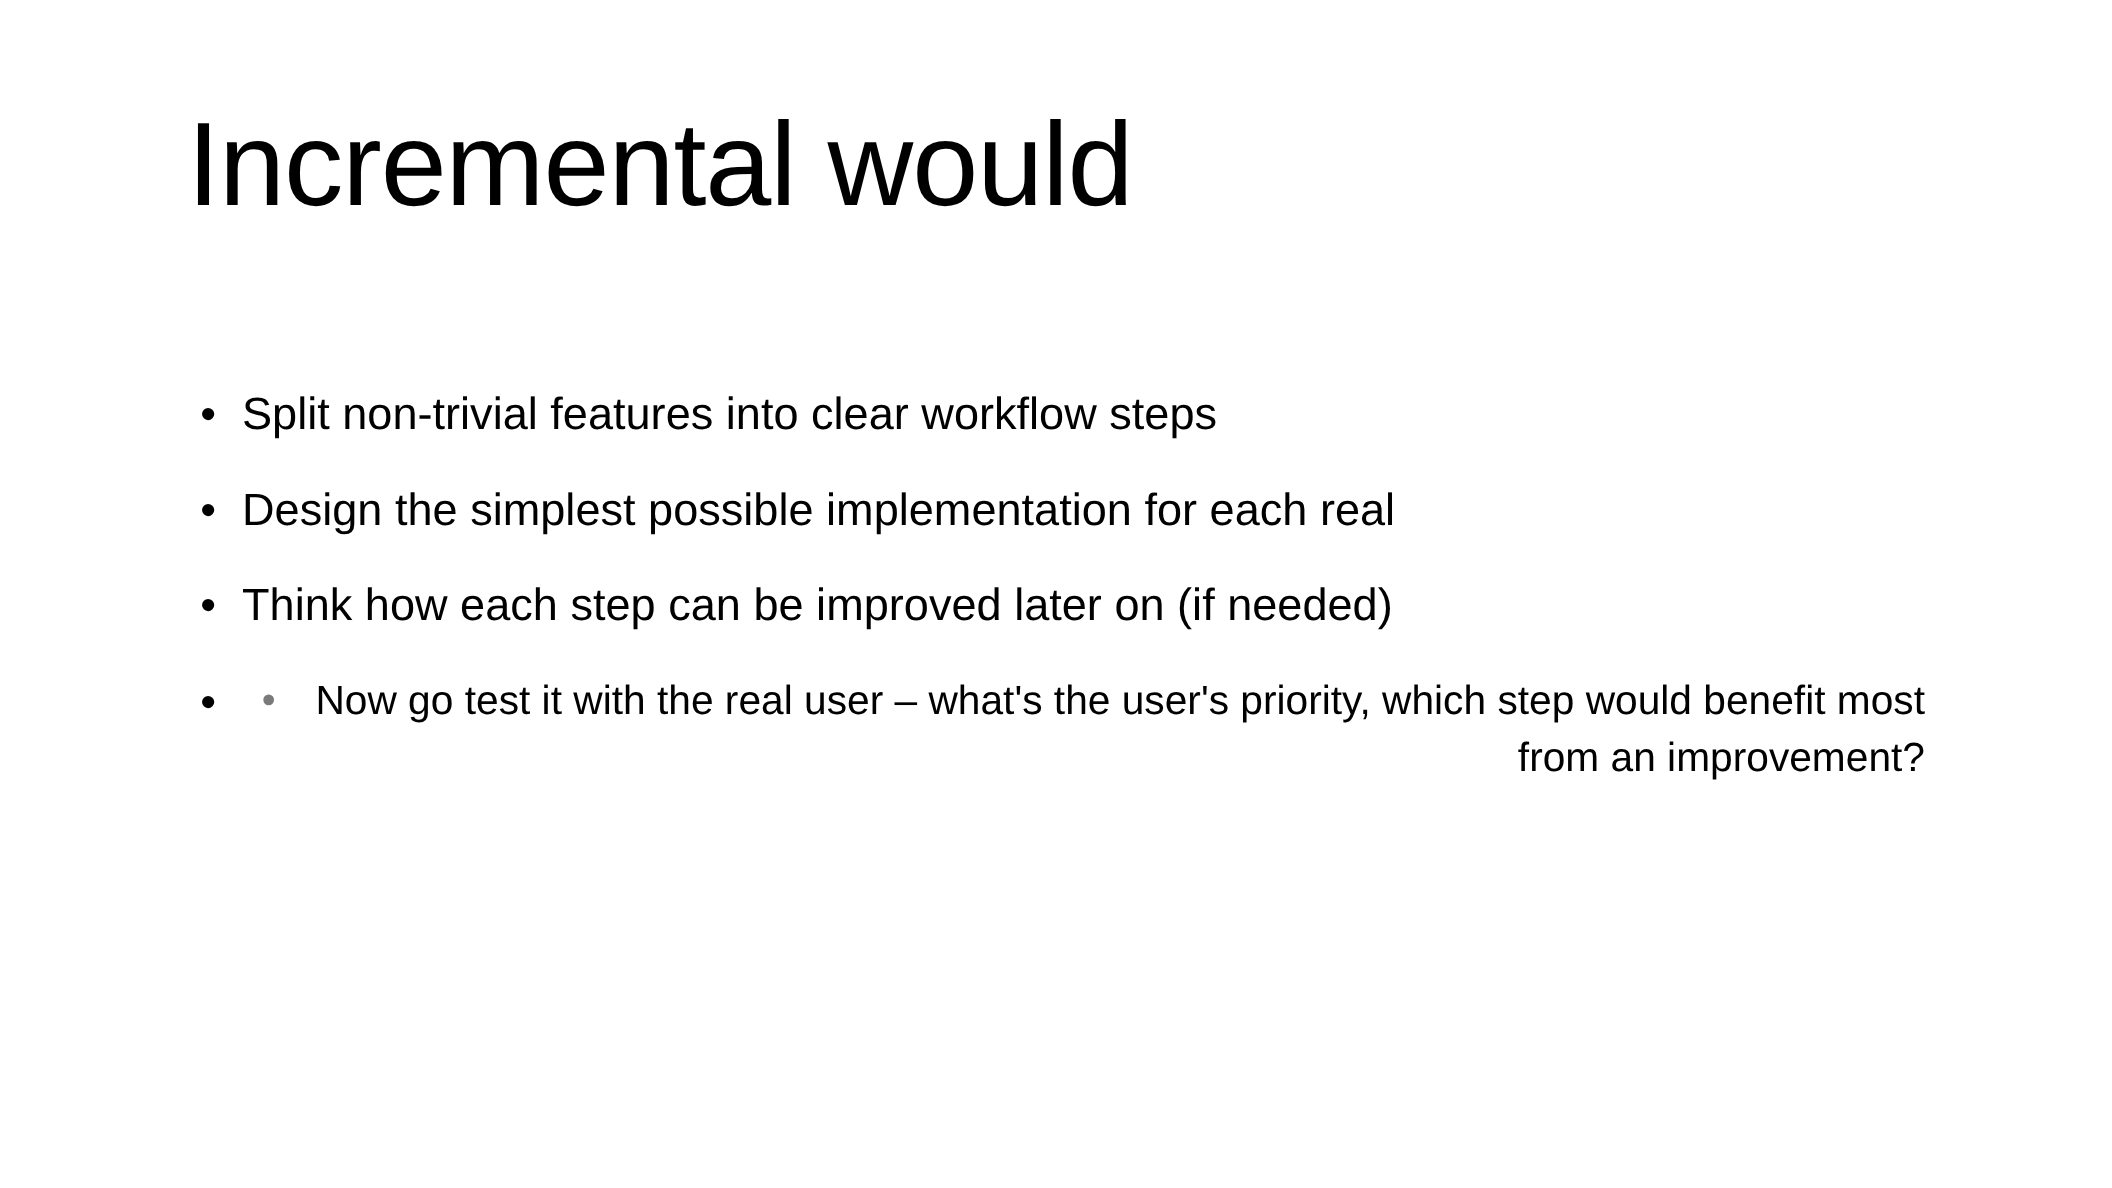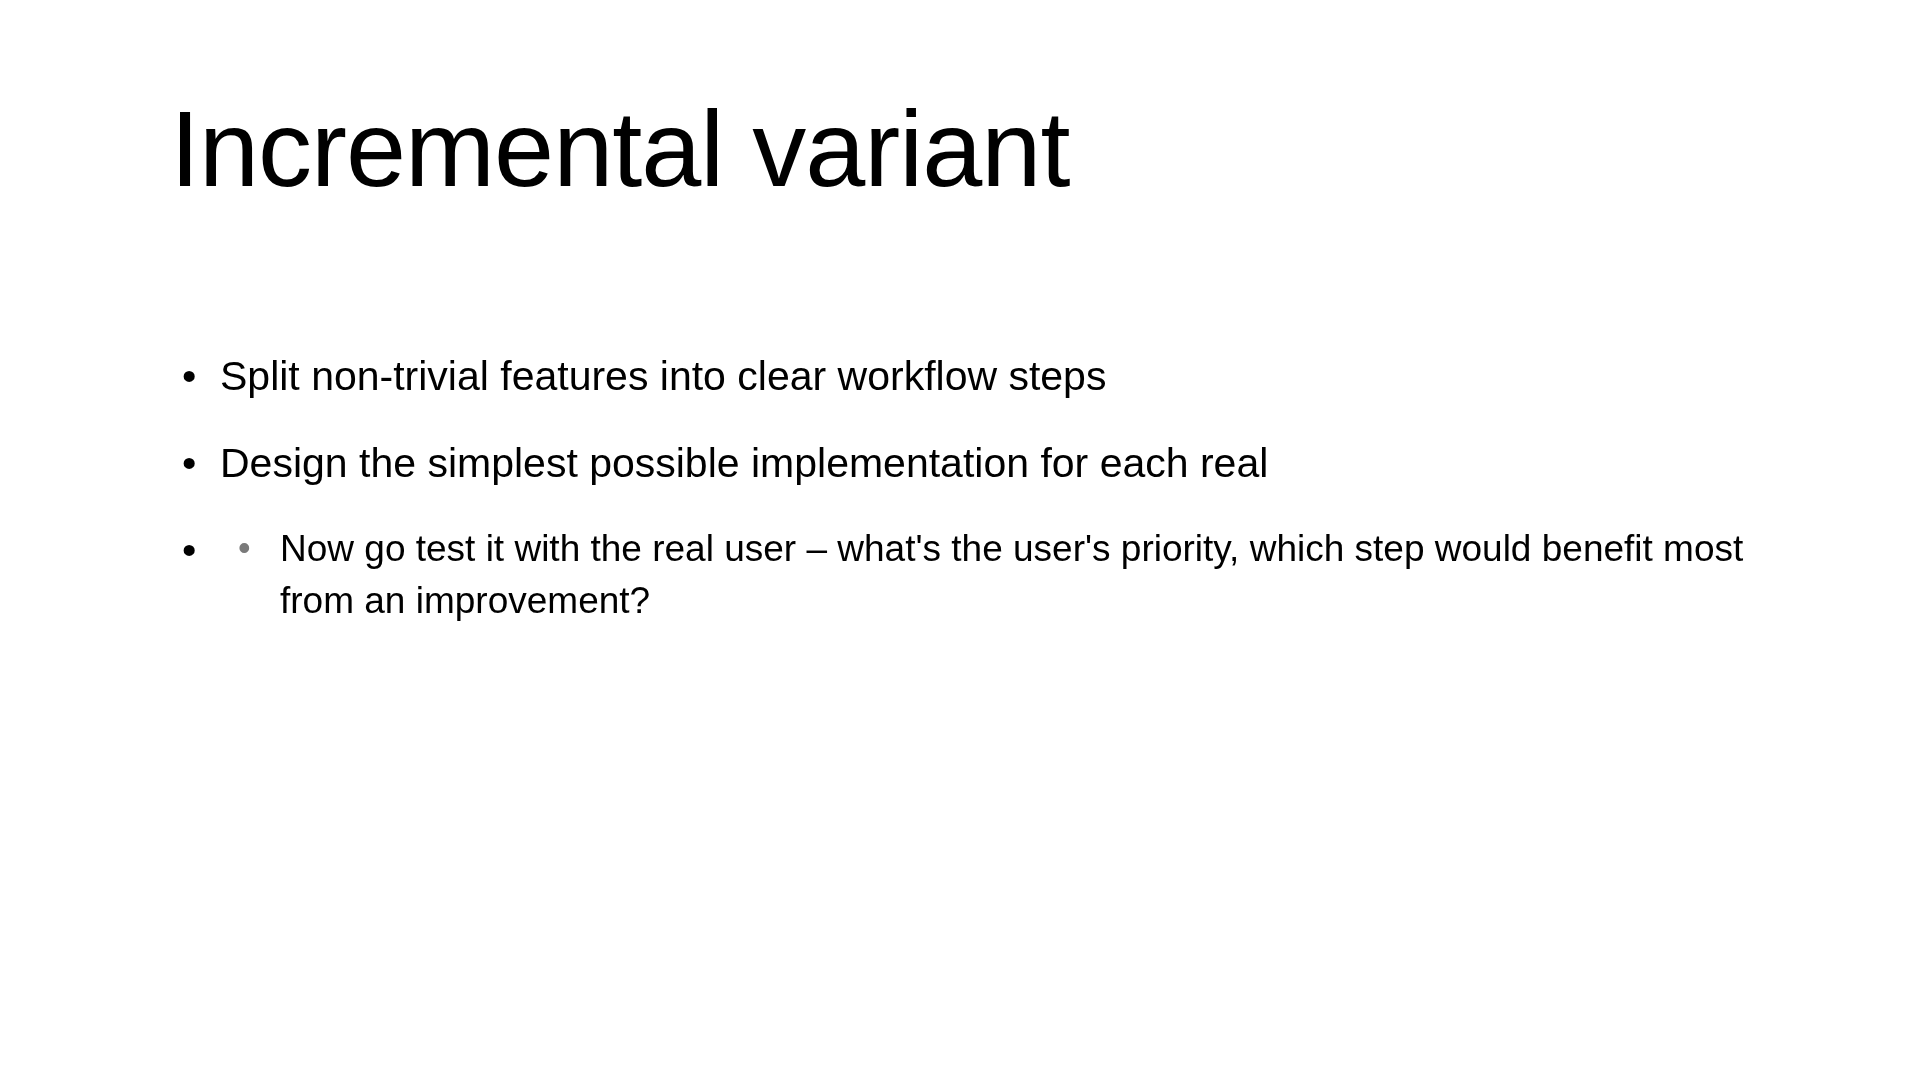--- a/index.html
+++ b/index.html
@@ -52,41 +52,45 @@
       padding: 0;
       margin-top: 32px;
     }
     ul.inner > li {
       position: relative;
       padding-left: 60px;
       font-size: 37px;
       line-height: 1.4;
       margin-bottom: 28px;
       color: #000000;
+      text-align: right;
     }
     ul.inner > li::before {
       content: "•";
       position: absolute;
       left: 18px;
       top: 0;
       font-size: 36px;
       color: #7a7a7a;
     }
   </style>
 </head>
 <body>
 
 <div class="slide">
-  <h1 class="title">Incremental variant</h1>
+  <h1 class="title">Incremental would</h1>
   <ul class="outer">
     <li>
       <span>Split non-trivial features into clear workflow steps</span>
     </li>
     <li>
       <span>Design the simplest possible implementation for each real</span>
+    </li>
+    <li>
+      <span>Think how each step can be improved later on (if needed)</span>
     </li>
     <li>
       <ul class="inner">
         <li>
           <span>Now go test it with the real user – what's the user's priority, which step would benefit most from an improvement?</span>
         </li>
       </ul>
     </li>
   </ul>
 </div>

